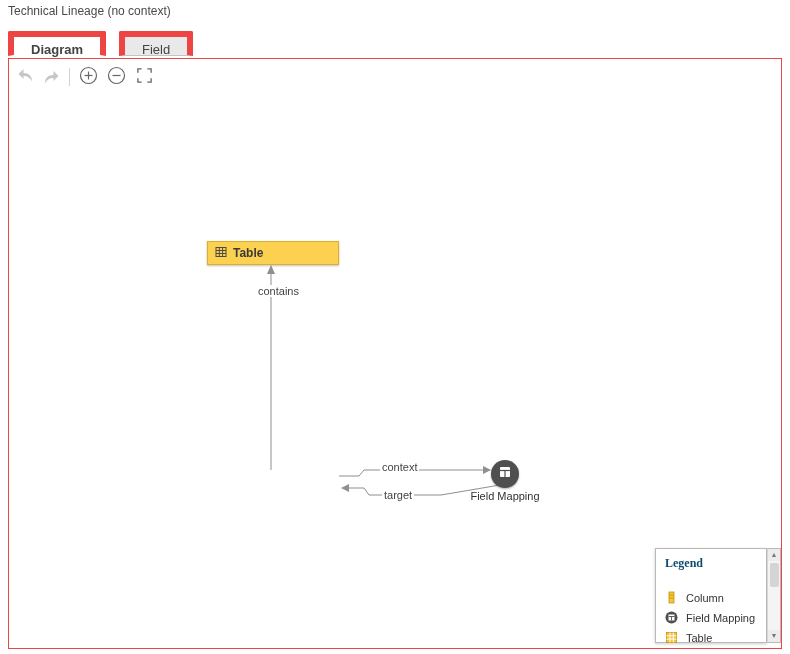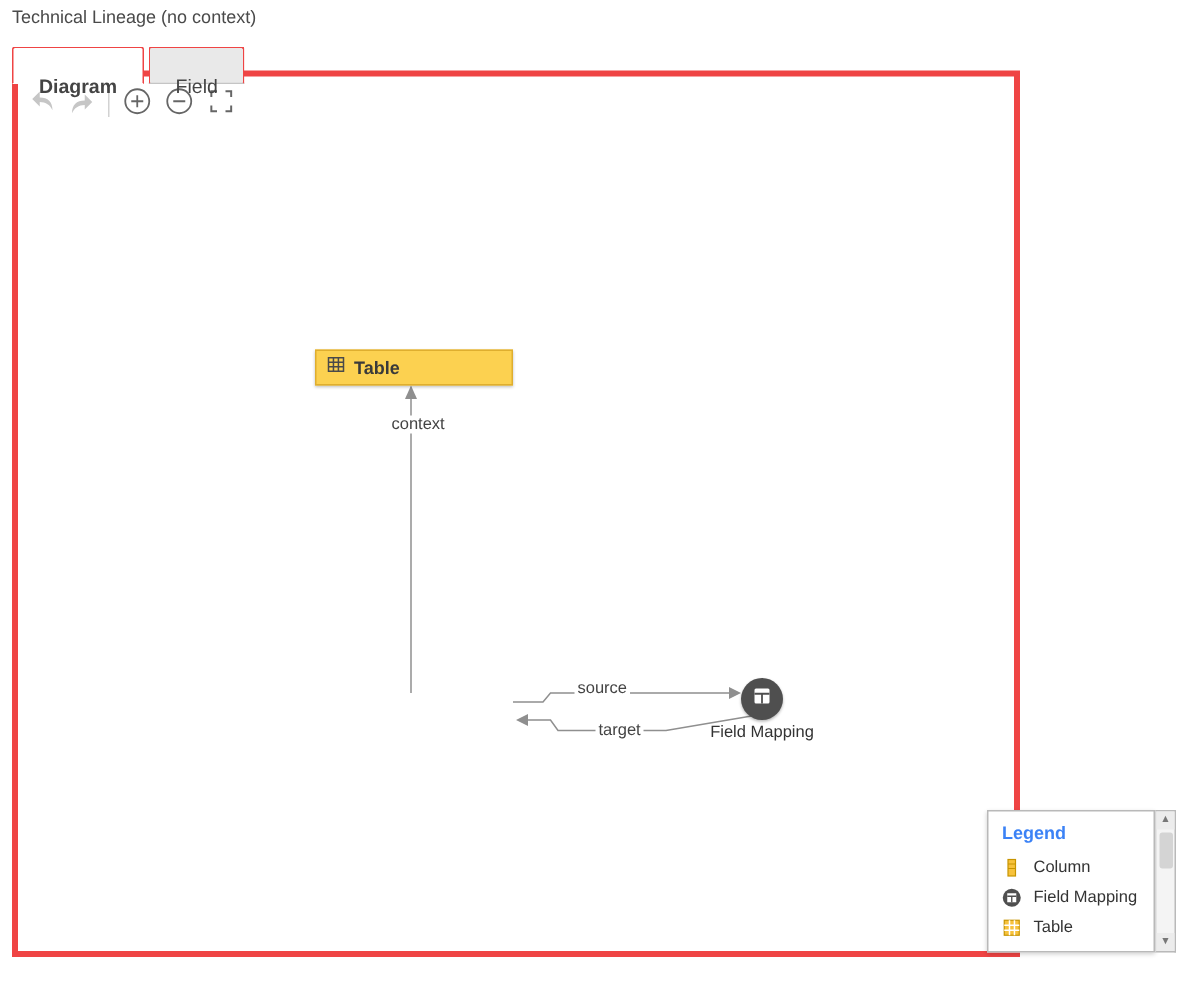--- a/index.html
+++ b/index.html
@@ -2,48 +2,48 @@
 <html><head>
 <meta charset="utf-8">
 <style>
   * { margin:0; padding:0; box-sizing:border-box; }
   html,body { width:790px; height:654px; background:#ffffff; font-family:"Liberation Sans", sans-serif; overflow:hidden; }
   .page { position:relative; width:790px; height:654px; }
 
   .page-title { position:absolute; left:8px; top:4px; font-size:12px; font-weight:normal; color:#4a4a4a; }
 
   .tabs { position:absolute; left:8px; top:31px; display:flex; z-index:3; }
-  .tab { height:25px; padding:18px 17px 0 17px; font-size:13px; color:#444; background:#e9e9e9; border:1px solid #ef4444; border-bottom:1px solid #c5c5c5; margin-right:3px; border-radius:2px 2px 0 0; cursor:pointer; }
+  .tab { height:25px; padding:5px 17px 0 17px; font-size:13px; color:#444; background:#e9e9e9; border:6px solid #ef4444; border-bottom:1px solid #c5c5c5; margin-right:13px; border-radius:2px 2px 0 0; cursor:pointer; }
   .tab.active { background:#ffffff; font-weight:bold; border-bottom:1px solid #ffffff; }
 
-  .canvas { position:absolute; left:8px; top:47px; width:672px; height:591px; border:4px solid #ef4444; background:#ffffff; }
+  .canvas { position:absolute; left:8px; top:58px; width:774px; height:591px; border:1px solid #ef4444; background:#ffffff; }
 
   .toolbar { position:absolute; left:6px; top:8px; display:flex; align-items:center; }
   .toolbar button { background:none; border:none; padding:0; margin:0; cursor:pointer; display:flex; align-items:center; justify-content:center; width:20px; height:20px; }
   .toolbar .gap6 { width:6px; } .toolbar .gap8 { width:8px; }
   .tool-sep { width:1px; height:18px; background:#d2d2d2; }
 
   .edges { position:absolute; left:0; top:0; pointer-events:none; }
 
   .node { position:absolute; height:24px; display:flex; align-items:center; gap:6px; padding-left:7px; background:#fcd150; border:1px solid #dfae2e; box-shadow:0 1px 2px rgba(0,0,0,0.25); cursor:pointer; }
   .node .node-label { font-size:12px; font-weight:bold; color:#3a3a3a; white-space:nowrap; }
   .node-table { left:198px; top:182px; width:132px; }
   .node-column { left:201px; top:412px; width:129px; }
 
   .fm-circle { position:absolute; left:482px; top:401px; width:28px; height:28px; border-radius:50%; background:#4f4f4f; display:flex; align-items:center; justify-content:center; cursor:pointer; box-shadow:0 1px 2px rgba(0,0,0,0.3); }
   .fm-label { position:absolute; left:458px; top:431px; width:76px; text-align:center; font-size:11px; color:#333; }
 
   .edge-label { position:absolute; font-size:11px; color:#444; background:#ffffff; padding:0 2px; line-height:12px; }
   .lbl-contains { left:247px; top:226px; }
   .lbl-source { left:371px; top:402px; }
-  .lbl-target { left:373px; top:430px;margin-left:12px; }
+  .lbl-target { left:373px; top:430px; }
 
   .legend { position:absolute; left:646px; top:489px; width:112px; height:95px; background:#ffffff; border:1px solid #b9b9b9; box-shadow:0 1px 3px rgba(0,0,0,0.2); padding:7px 0 0 9px; }
-  .legend-title { font-size:12px; font-weight:bold; color:#3b82f6; margin-bottom:10px; }
-  .legend-item { display:flex; align-items:flex-start; gap:8px; font-size:11px; color:#333; margin-bottom:7px; }
+  .legend-title { font-size:12px; font-weight:bold; color:#0c4a6e; margin-bottom:20px;font-family:Liberation Serif, serif; }
+  .legend-item { display:flex; align-items:center; gap:8px; font-size:11px; color:#333; margin-bottom:7px; }
   .legend-item .li-icon { width:13px; height:13px; display:flex; align-items:center; justify-content:center; }
 
   .legend-scrollbar { position:absolute; left:758px; top:489px; width:14px; height:95px; background:#f4f4f4; border:1px solid #b9b9b9; border-left:1px solid #d5d5d5; display:flex; flex-direction:column; justify-content:space-between; align-items:center; cursor:pointer; }
   .sb-btn { width:12px; height:12px; font-size:7px; line-height:12px; text-align:center; color:#777; background:#ececec; border:none; padding:0; cursor:pointer; }
   .sb-thumb { position:absolute; left:2px; top:14px; width:9px; height:24px; background:#d4d4d4; border-radius:2px; }
 </style>
 </head>
 <body>
 
 <div class="page">
@@ -137,22 +137,22 @@
       <span>
         <svg width="14" height="14" viewBox="0 0 14 14">
             <rect x="2" y="2" width="10" height="10" fill="#ffffff" rx="1"></rect>
             <line x1="2" y1="5.5" x2="12" y2="5.5" stroke="#4f4f4f" stroke-width="1.2"></line>
             <line x1="7" y1="5.5" x2="7" y2="12" stroke="#4f4f4f" stroke-width="1.2"></line>
           </svg>
       </span>
     </div>
     <div class="fm-label">Field Mapping</div>
 
-    <div class="edge-label lbl-contains">context</div>
-    <div class="edge-label lbl-source">source</div>
+    <div class="edge-label lbl-contains">contains</div>
+    <div class="edge-label lbl-source">context</div>
     <div class="edge-label lbl-target">target</div>
 
     <div class="legend">
       <div class="legend-title">Legend</div>
       <div class="legend-item">
         <span class="li-icon">
           <svg width="13" height="13" viewBox="0 0 13 13">
               <rect x="4" y="1" width="5" height="11" fill="#f7c23c" stroke="#c79400" stroke-width="0.8"></rect>
               <line x1="4" y1="4" x2="9" y2="4" stroke="#c79400" stroke-width="0.8"></line>
               <line x1="4" y1="7" x2="9" y2="7" stroke="#c79400" stroke-width="0.8"></line>

